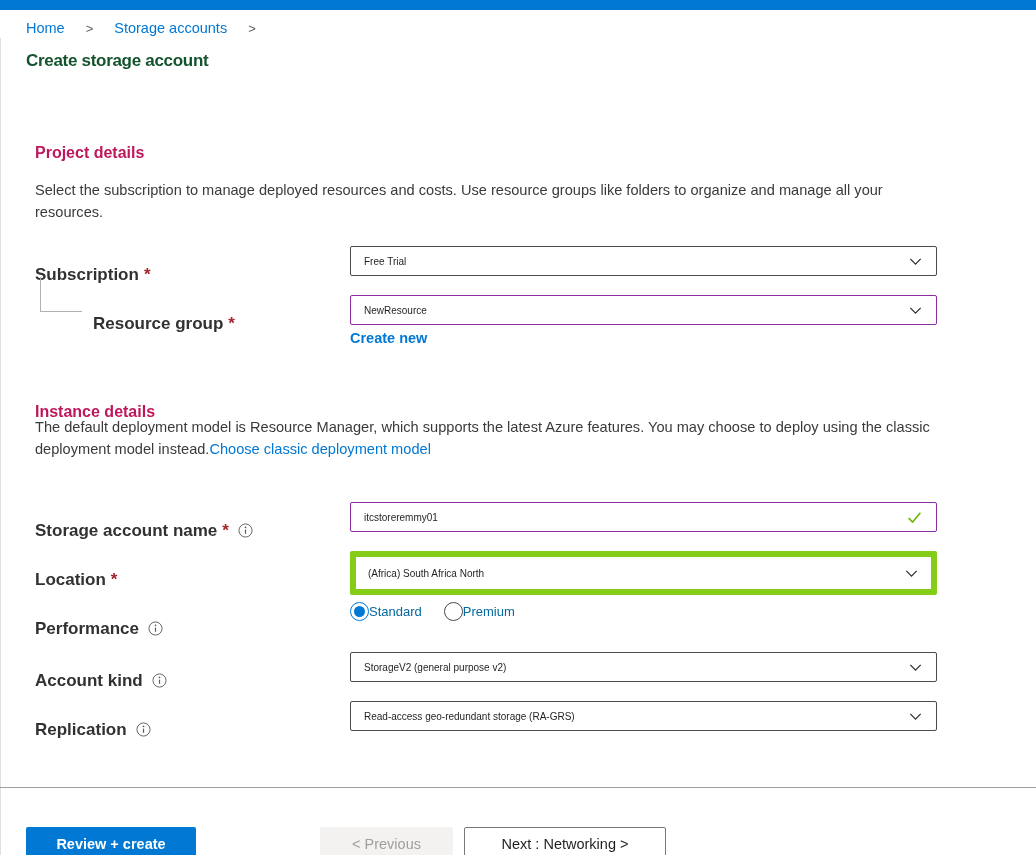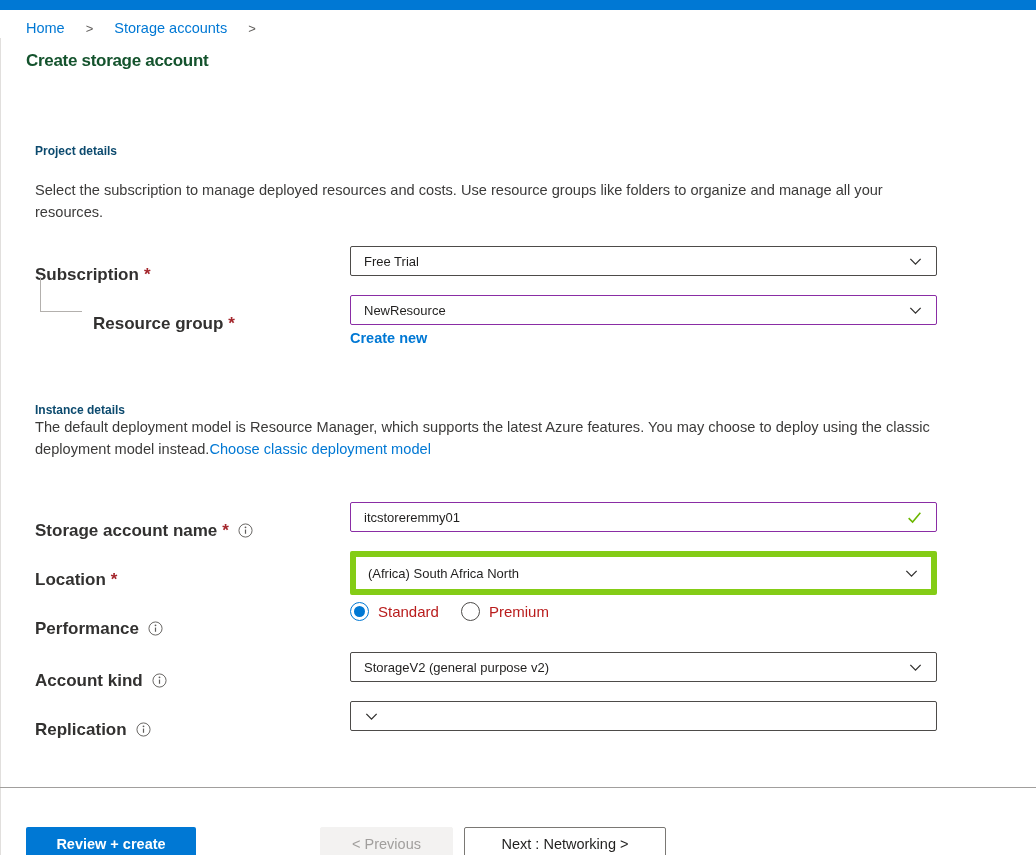--- a/index.html
+++ b/index.html
@@ -11,52 +11,52 @@
   }
   .topbar { position: absolute; top: 0; left: 0; width: 1036px; height: 10px; background: #0078d4; }
   .left-edge { position: absolute; top: 38px; left: 0; width: 1px; height: 817px; background: #e1dfdd; }
 
   .breadcrumb { position: absolute; top: 20px; left: 26px; font-size: 14.5px; display: flex; align-items: center; gap: 21px; }
   .breadcrumb a { color: #0078d4; text-decoration: none; cursor: pointer; }
   .breadcrumb .sep { color: #605e5c; font-size: 13px; }
 
   .page-title { position: absolute; top: 51px; left: 26px; margin: 0; font-size: 17px; font-weight: 700; color: #14532d; letter-spacing: -0.3px; }
 
-  .section-heading { position: absolute; left: 35px; margin: 0; font-size: 12px; font-weight: 700; color: #0c4a6e; }
+  .section-heading { position: absolute; left: 35px; margin: 0; font-size: 16px; font-weight: 700; color: #be185d; }
   .desc { position: absolute; left: 35px; margin: 0; width: 905px; font-size: 14.6px; line-height: 22px; color: #3b3a39; }
   .inline-link { color: #0078d4; text-decoration: none; cursor: pointer; }
 
   .row { position: absolute; left: 35px; width: 967px; height: 32px; }
   .row-label { position: absolute; left: 0; top: 19px; font-size: 17px; color: #323130; white-space: nowrap; font-weight: bold; }
   .row-label.indented { left: 58px; }
   .req { color: #a4262c; margin-left: 5px; }
   .info-icon { display: inline-block; vertical-align: -2px; margin-left: 9px; line-height: 0; }
 
   .field-box {
     position: absolute; left: 315px; top: 0; width: 587px; height: 30px;
     border: 1px solid #4d4b49; border-radius: 2px; background: #fff;
     display: flex; align-items: center; justify-content: space-between;
-    padding: 0 13px; font-size: 13px; color: #201f1e; cursor: pointer;
+    padding: 0 13px; font-size: 10px; color: #201f1e; cursor: pointer;
   }
   .field-box.modified { border-color: #8a2da5; gap: 23px; }
   .field-box.focused { border: 6px solid #84cc16; padding: 16px 12px; height: 14px; }
   .chevron, .checkmark { line-height: 0; flex: 0 0 auto; }
 
   .create-new { position: absolute; top: 330px; left: 350px; font-size: 14.5px; color: #0078d4; text-decoration: none; cursor: pointer; font-weight: bold; }
 
   .conn-v { position: absolute; left: 40px; top: 277px; width: 1px; height: 34px; background: #b3b0ad; }
   .conn-h { position: absolute; left: 40px; top: 311px; width: 42px; height: 1px; background: #b3b0ad; }
 
   .radio-group { position: absolute; left: 315px; top: 2px; display: flex; align-items: center; }
   .radio-option { display: flex; align-items: center; cursor: pointer; }
   .radio-option + .radio-option { margin-left: 22px; }
   .radio { width: 19px; height: 19px; border-radius: 50%; border: 1px solid #4d4b49; background: #fff; display: flex; align-items: center; justify-content: center; }
   .radio.selected { border: 1.5px solid #0078d4; }
   .radio .dot { width: 11px; height: 11px; border-radius: 50%; background: #0078d4; }
-  .radio-label { margin-left: 9px; font-size: 15px; color: #b91c1c; }
+  .radio-label { font-size: 13px; color: #0369a1; }
 
   .divider { position: absolute; top: 787px; left: 0; width: 1036px; height: 1px; background: #a19f9d; }
 
   .btn { position: absolute; top: 827px; height: 34px; font-size: 14.5px; font-family: "Liberation Sans", sans-serif; display: flex; align-items: center; justify-content: center; border-radius: 2px; cursor: pointer; }
   .btn-primary { left: 26px; width: 170px; background: #0078d4; color: #ffffff; font-weight: 700; border: none; }
   .btn-disabled { left: 320px; width: 133px; background: #f3f2f1; color: #a19f9d; border: 1px solid #f3f2f1; }
   .btn-secondary { left: 464px; width: 202px; background: #ffffff; color: #201f1e; border: 1px solid #7a7874; }
 </style>
 </head>
 <body>
@@ -161,20 +161,21 @@
   </div>
 </div>
 
 <div class="row" style="top:701px">
   <span class="row-label"><span>Replication</span><span class="info-icon"><svg width="15" height="15" viewBox="0 0 16 16">
           <circle cx="8" cy="8" r="7" fill="none" stroke="#605e5c" stroke-width="1"></circle>
           <line x1="8" y1="7" x2="8" y2="11.5" stroke="#605e5c" stroke-width="1.3"></line>
           <circle cx="8" cy="4.6" r="0.95" fill="#605e5c"></circle>
         </svg></span></span>
   <div class="field-box">
+    <span>Read-access geo-redundant storage (RA-GRS)</span>
     <span class="chevron"><svg width="15" height="15" viewBox="0 0 16 16">
           <path d="M2.5 5.2 L8 10.8 L13.5 5.2" fill="none" stroke="#323130" stroke-width="1.4"></path>
         </svg></span>
   </div>
 </div>
 
 <div class="divider"></div>
 
 <button class="btn btn-primary">Review + create</button>
 <button class="btn btn-disabled">&lt; Previous</button>

